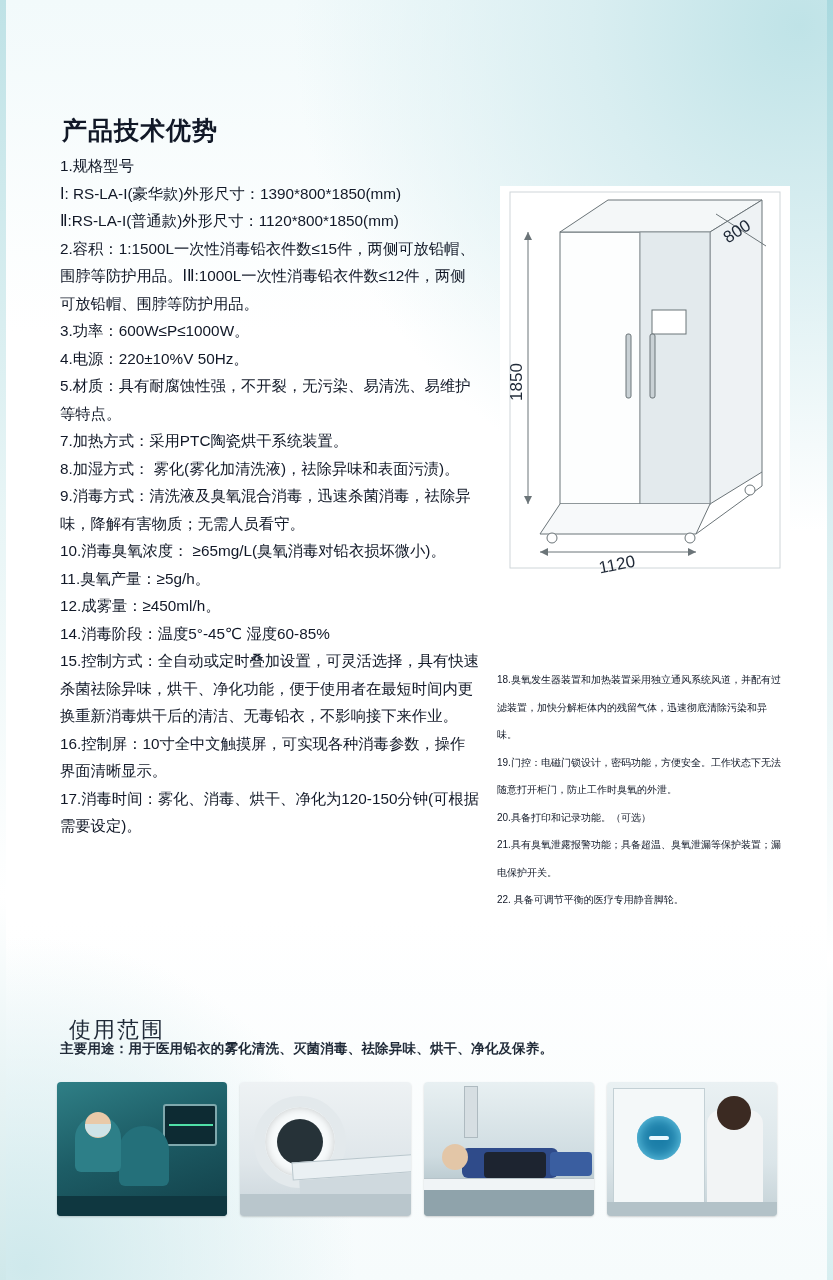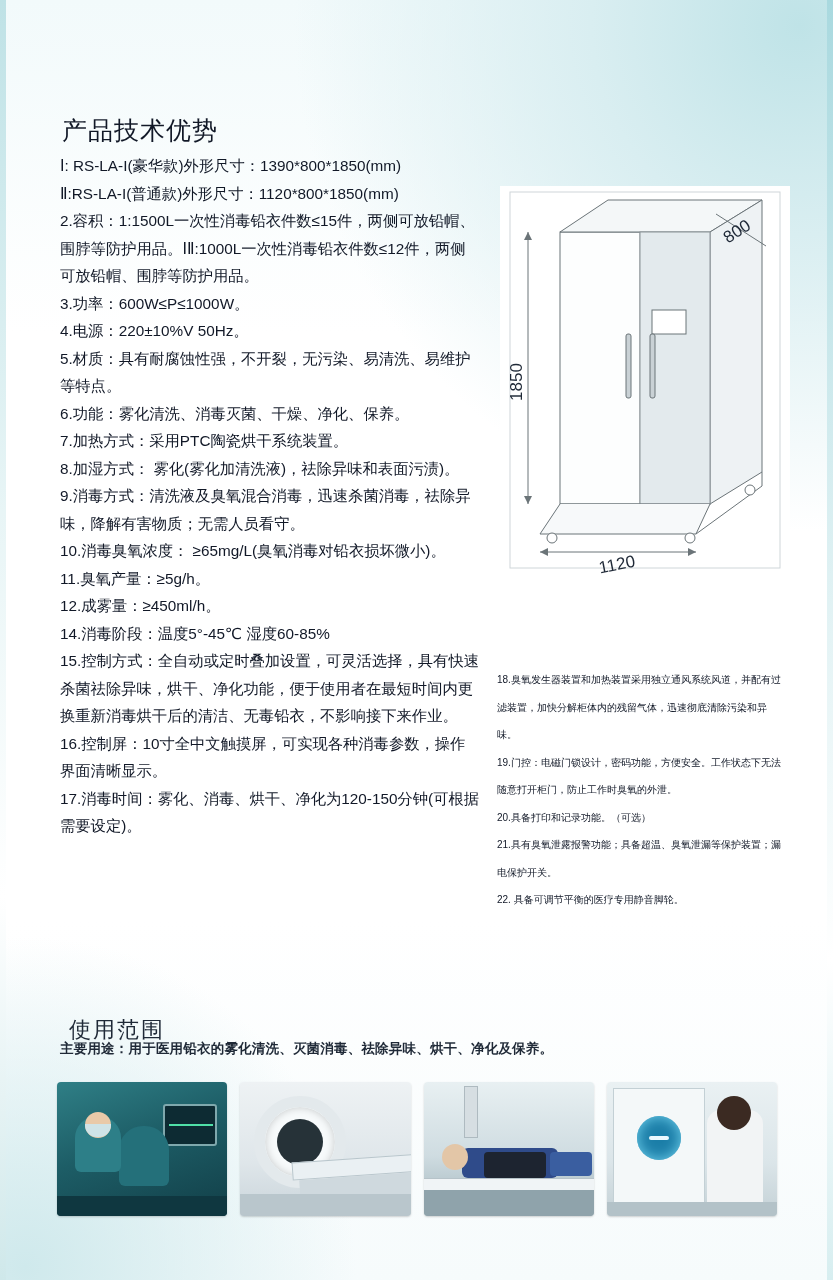--- a/index.html
+++ b/index.html
@@ -23,21 +23,21 @@
     position:absolute; left:0; top:0; width:6px; height:1280px;
     background: linear-gradient(180deg,#bfe2e6,#e8f5f6 40%,#ffffff 70%, #cfe8ea 100%);
   }
   .edge-right {
     position:absolute; right:0; top:0; width:6px; height:1280px;
     background: linear-gradient(180deg,#a9d9df,#dff1f3 45%,#ffffff 75%, #d7eef0 100%);
   }
 
   h1.title {
     position:absolute; left:62px; top:114px;
-    margin:0; font-size:25px; font-weight:normal; color:#111827;
+    margin:0; font-size:25px; font-weight:bold; color:#111827;
     letter-spacing:1px;
   }
   h2.section-title {
     position:absolute; left:60px; top:1006px;
     margin:9px; font-size:22px; font-weight:normal; color:#1f2937;
     letter-spacing:2px;
   }
   .subtitle {
     position:absolute; left:60px; top:1040px;
     font-size:13.5px; color:#1f2937; letter-spacing:0.2px;font-weight:bold;
@@ -110,27 +110,27 @@
 </head>
 <body>
 
 <div class="page">
   <div class="edge-left"></div>
   <div class="edge-right"></div>
 
   <h1 class="title">产品技术优势</h1>
 
   <div class="col-left">
+    <p class="para">1.规格型号</p>
     <p class="para">Ⅰ: RS-LA-I(豪华款)外形尺寸：1390*800*1850(mm)</p>
     <p class="para">Ⅱ:RS-LA-I(普通款)外形尺寸：1120*800*1850(mm)</p>
     <p class="para">2.容积：1:1500L一次性消毒铅衣件数≤15件，两侧可放铅帽、围脖等防护用品。ⅠⅡ:1000L一次性消毒铅衣件数≤12件，两侧可放铅帽、围脖等防护用品。</p>
     <p class="para">3.功率：600W≤P≤1000W。</p>
     <p class="para">4.电源：220±10%V  50Hz。</p>
     <p class="para">5.材质：具有耐腐蚀性强，不开裂，无污染、易清洗、易维护等特点。</p>
-    <p class="para">6.功能：雾化清洗、消毒灭菌、干燥、净化、保养。</p>
     <p class="para">7.加热方式：采用PTC陶瓷烘干系统装置。</p>
     <p class="para">8.加湿方式： 雾化(雾化加清洗液)，祛除异味和表面污渍)。</p>
     <p class="para">9.消毒方式：清洗液及臭氧混合消毒，迅速杀菌消毒，祛除异味，降解有害物质；无需人员看守。</p>
     <p class="para">10.消毒臭氧浓度： ≥65mg/L(臭氧消毒对铅衣损坏微小)。</p>
     <p class="para">11.臭氧产量：≥5g/h。</p>
     <p class="para">12.成雾量：≥450ml/h。</p>
     <p class="para">14.消毒阶段：温度5°-45℃ 湿度60-85%</p>
     <p class="para">15.控制方式：全自动或定时叠加设置，可灵活选择，具有快速杀菌祛除异味，烘干、净化功能，便于使用者在最短时间内更换重新消毒烘干后的清洁、无毒铅衣，不影响接下来作业。</p>
     <p class="para">16.控制屏：10寸全中文触摸屏，可实现各种消毒参数，操作界面清晰显示。</p>
     <p class="para">17.消毒时间：雾化、消毒、烘干、净化为120-150分钟(可根据需要设定)。</p>

